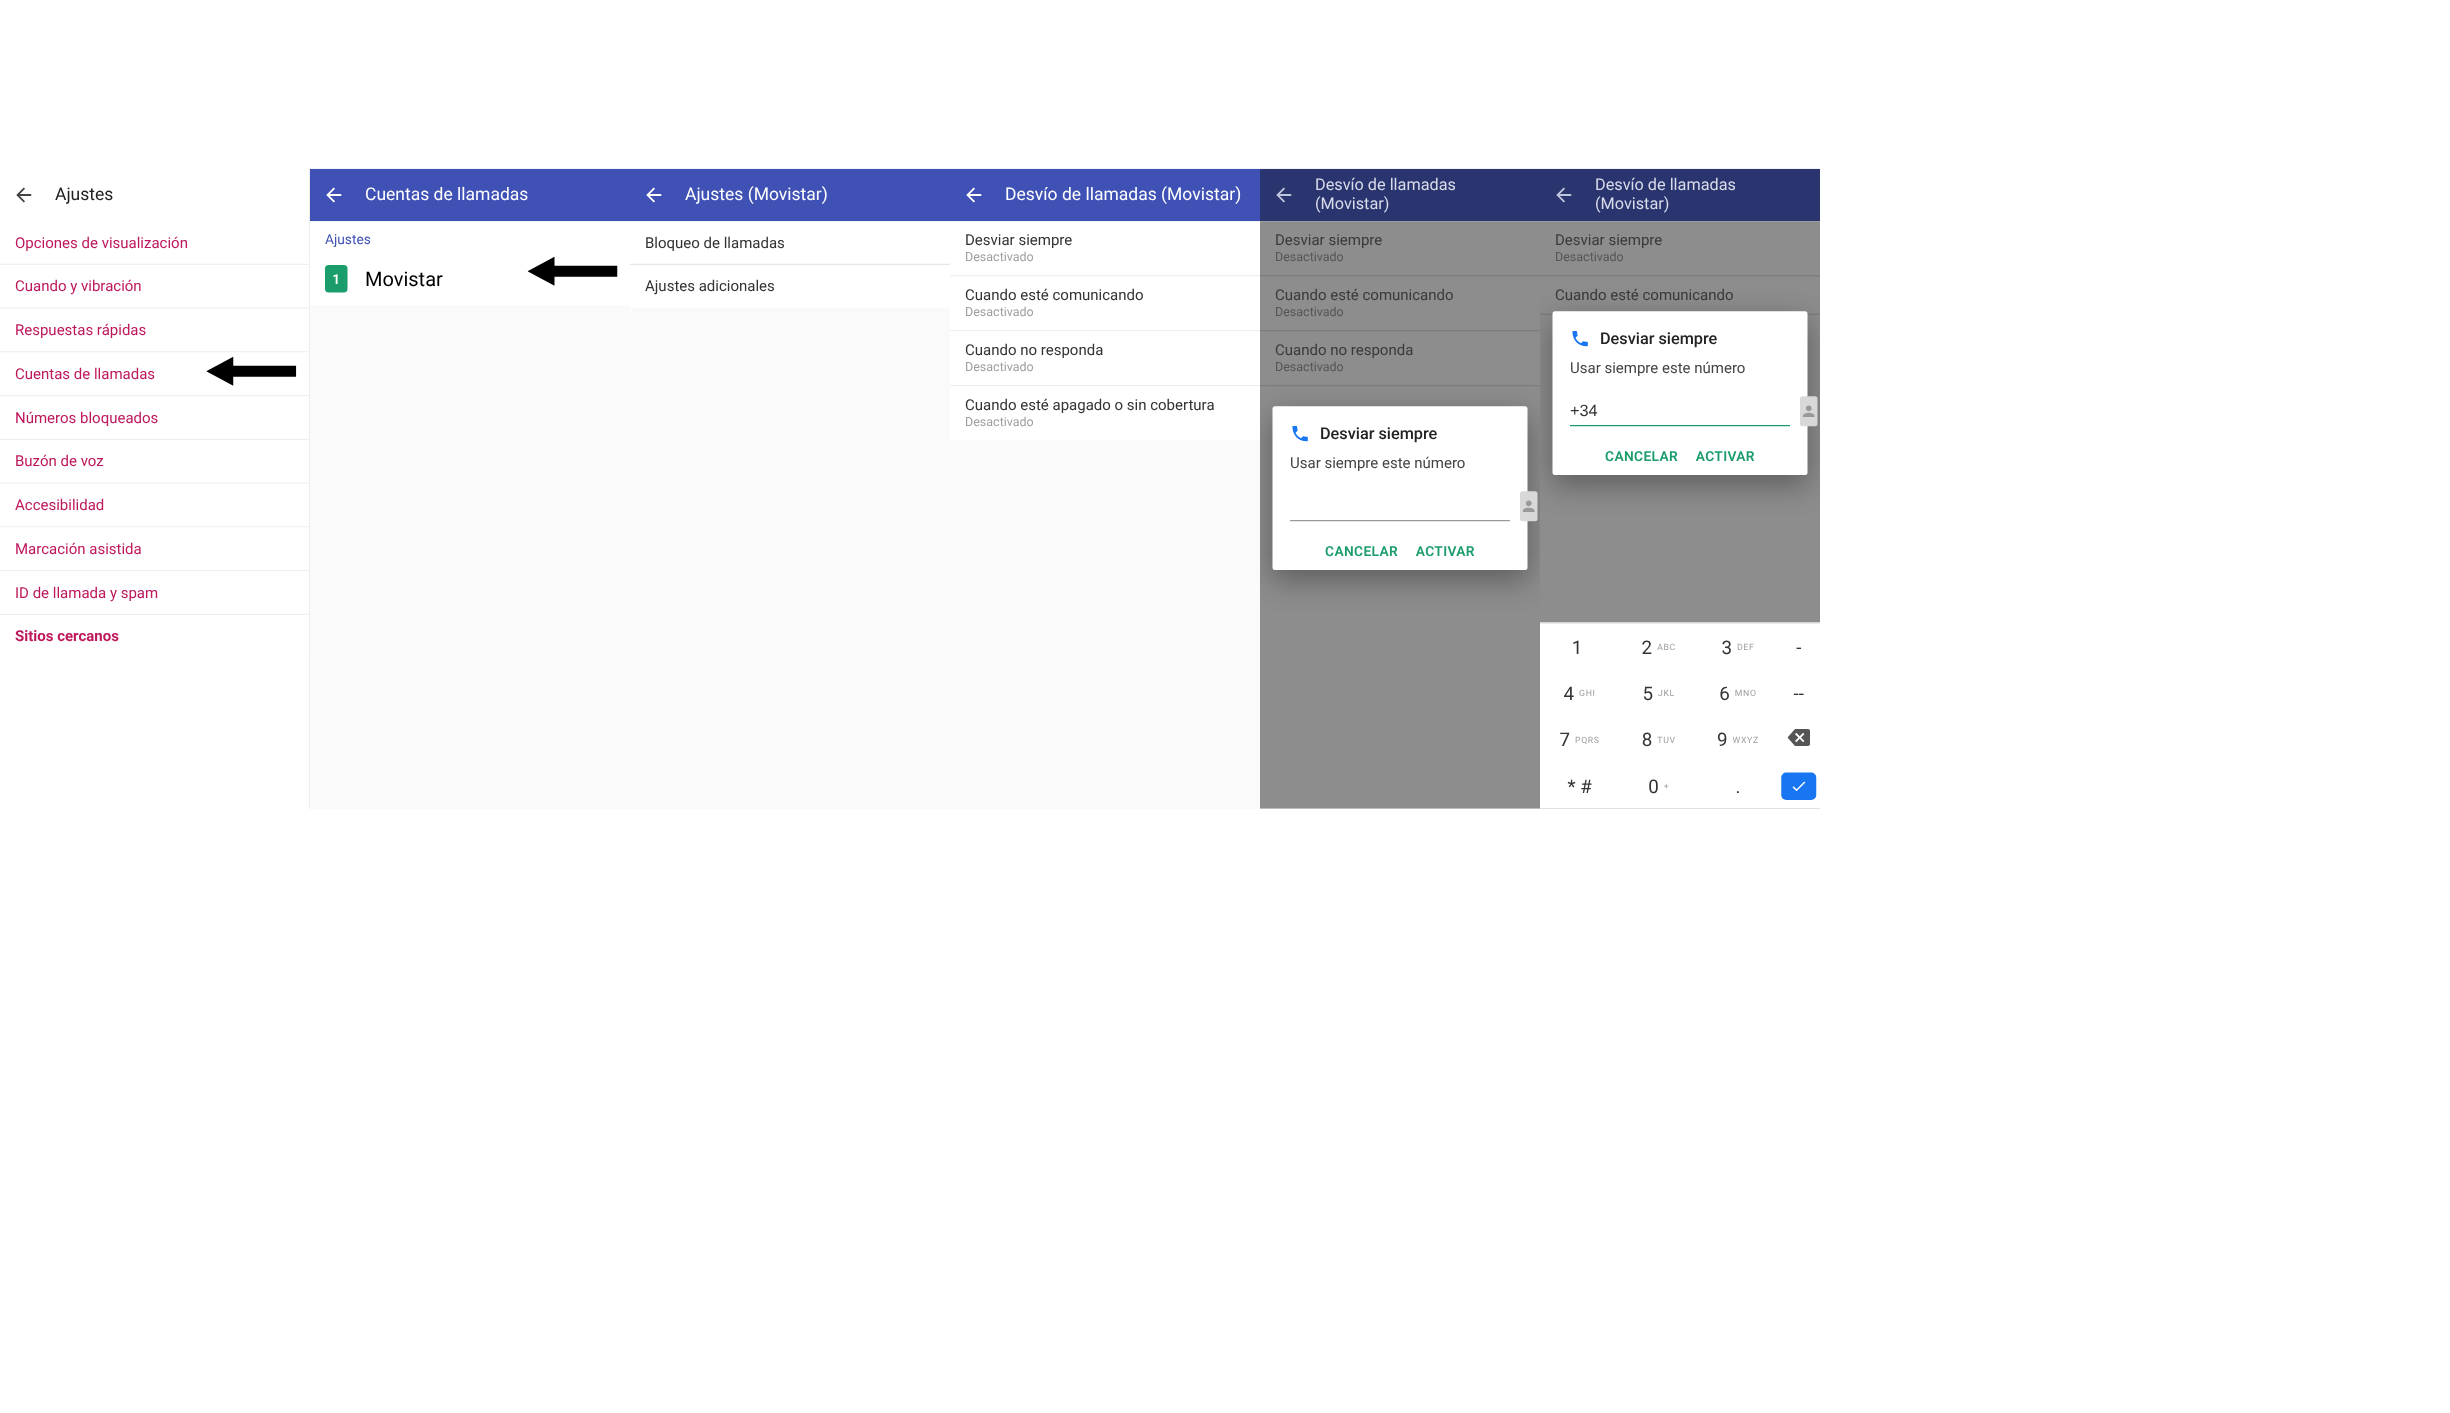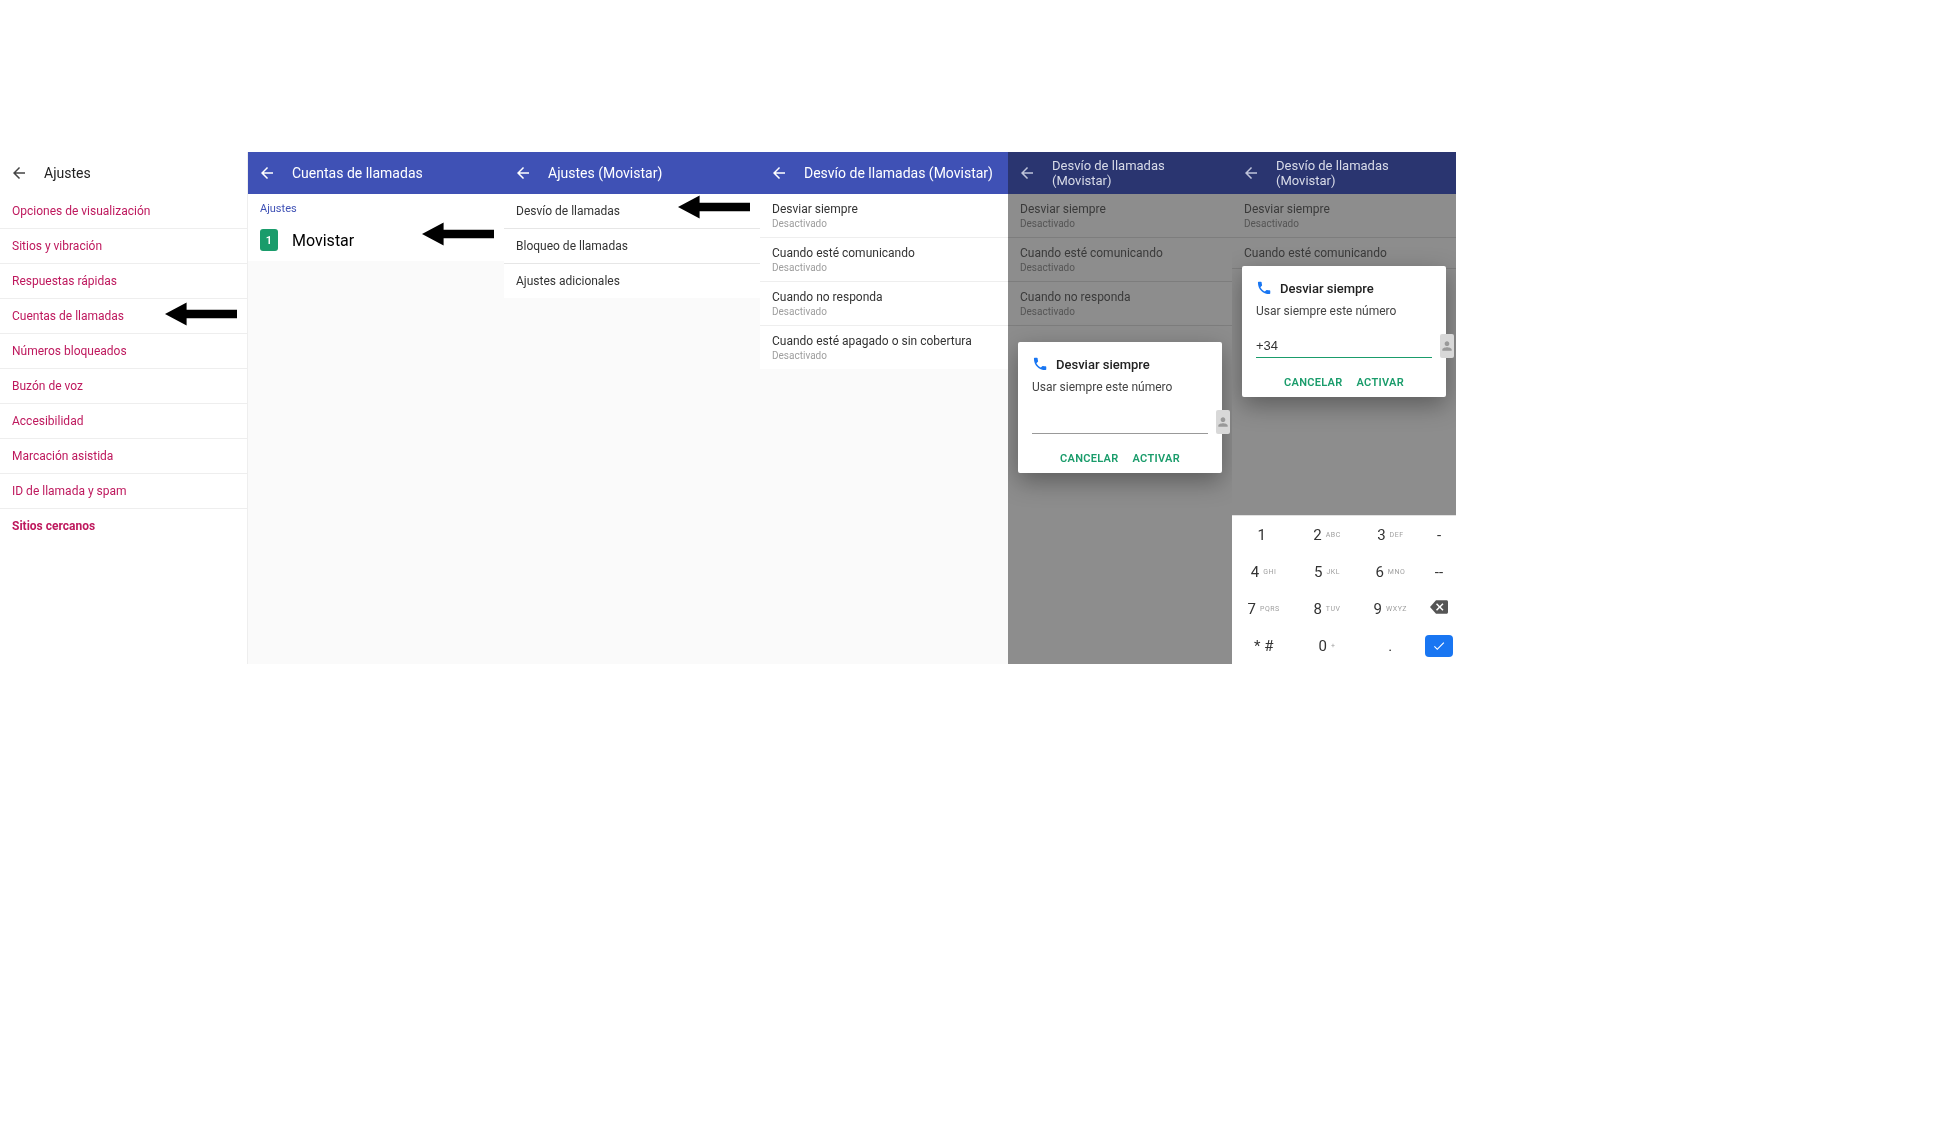--- a/index.html
+++ b/index.html
@@ -6,21 +6,21 @@
   body {
     font-family: Roboto, "Helvetica Neue", Arial, sans-serif;
     background: #fff;
     width: 1960px;
     height: 1130px;
     position: relative;
   }
   .stage {
     position: absolute;
     left: 0;
-    top: 152px;
+    top: 135px;
     width: 1644px;
     height: 512px;
     display: flex;
     background: #fff;
   }
   .panel {
     position: relative;
     height: 512px;
     background: #fafafa;
     overflow: hidden;
@@ -168,21 +168,21 @@
   <div class="panel p1">
     <div class="hdr-light">
       <span class="back-arrow">
         <svg viewBox="0 0 24 24">
             <path fill="#444" d="M20 11H7.8l5.6-5.6L12 4l-8 8 8 8 1.4-1.4L7.8 13H20z"></path>
           </svg>
       </span>
       <span class="hdr-title">Ajustes</span>
     </div>
     <div class="row"><span>Opciones de visualización</span></div>
-    <div class="row"><span>Sitios y vibración</span></div>
+    <div class="row"><span>Cuando y vibración</span></div>
     <div class="row"><span>Respuestas rápidas</span></div>
     <div class="row">
       <span>Cuentas de llamadas</span>
       <span class="arrow" style="right:10px; top:2px;">
         <svg viewBox="0 0 100 36">
             <polygon fill="#000" points="0,18 30,2 30,12 100,12 100,24 30,24 30,34"></polygon>
           </svg>
       </span>
     </div>
     <div class="row"><span>Números bloqueados</span></div>
@@ -215,28 +215,20 @@
   </div>
 
   <div class="panel p3">
     <div class="hdr-blue">
       <span class="back-arrow">
         <svg viewBox="0 0 24 24">
             <path fill="#fff" d="M20 11H7.8l5.6-5.6L12 4l-8 8 8 8 1.4-1.4L7.8 13H20z"></path>
           </svg>
       </span>
       <span class="hdr-title">Ajustes (Movistar)</span>
-    </div>
-    <div class="settings-row" style="position:relative">
-      <span>Desvío de llamadas</span>
-      <span class="arrow" style="right:10px; top:0;">
-        <svg viewBox="0 0 100 36">
-            <polygon fill="#000" points="0,18 30,2 30,12 100,12 100,24 30,24 30,34"></polygon>
-          </svg>
-      </span>
     </div>
     <div class="settings-row"><span>Bloqueo de llamadas</span></div>
     <div class="settings-row" style="border-bottom:none"><span>Ajustes adicionales</span></div>
   </div>
 
   <div class="panel p4">
     <div class="hdr-blue">
       <span class="back-arrow">
         <svg viewBox="0 0 24 24">
             <path fill="#fff" d="M20 11H7.8l5.6-5.6L12 4l-8 8 8 8 1.4-1.4L7.8 13H20z"></path>

